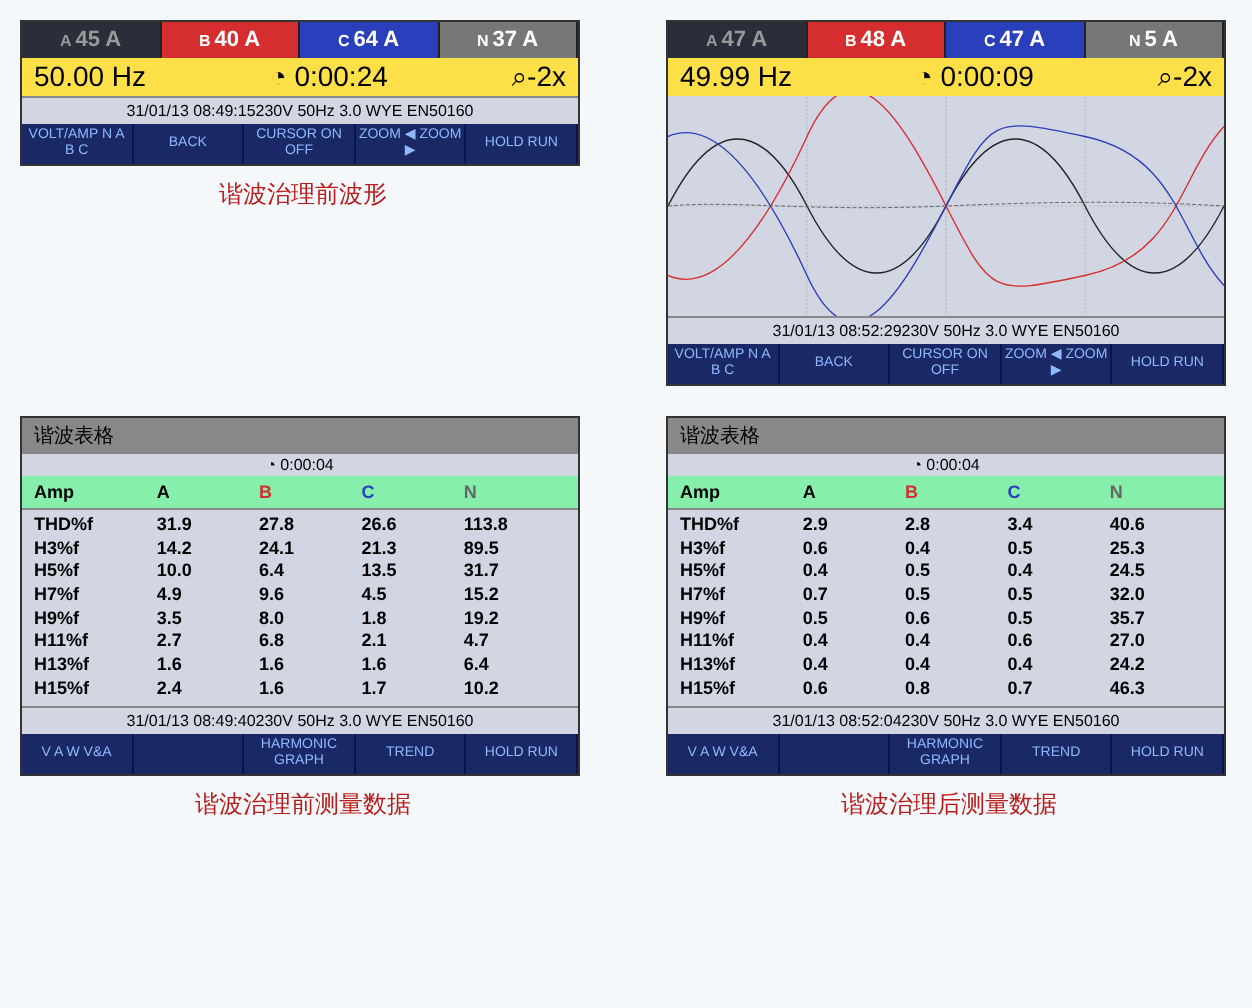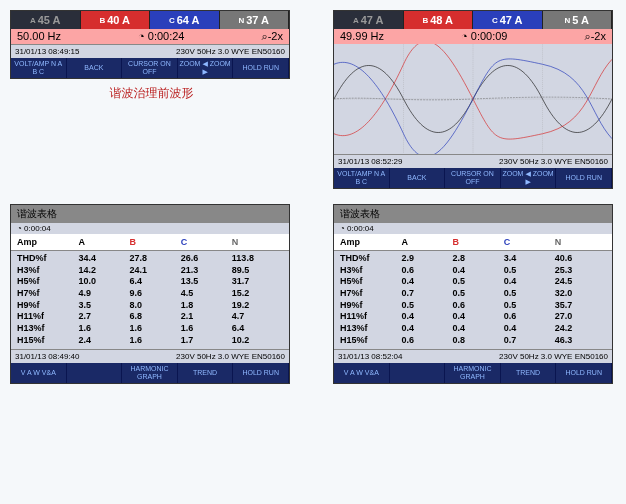--- a/index.html
+++ b/index.html
@@ -6,42 +6,42 @@
   body{background:#f5f8fa;font-family:Arial,sans-serif;font-size:10px;padding:10px;width:626px}
   .grid{display:grid;grid-template-columns:1fr 1fr;gap:15px 40px}
   .panel{background:#c5c9d6;border:1px solid #333;width:280px}
   .hdr{display:flex;height:18px}
   .hdr .cell{flex:1;display:flex;align-items:center;justify-content:center;font:bold 11px sans-serif;border-right:1px solid #222}
   .hdr .cell.dk{background:#2a2e3a;color:#999}
   .hdr .cell.rd{background:#d62e2e;color:#fff}
   .hdr .cell.bl{background:#2a3fbb;color:#fff}
   .hdr .cell.gy{background:#777;color:#fff}
   .hdr .tag{font-size:8px;margin-right:2px}
-  .sub{display:flex;justify-content:space-between;padding:1px 6px;font-size:11px;background:#fca5a5}
+  .sub{display:flex;justify-content:space-between;padding:1px 6px;font-size:14px;background:#fde047}
   .waveform{background:#d2d6e2;height:110px;position:relative;overflow:hidden}
   .waveform svg{width:100%;height:100%}
   .gridline{stroke:#999;stroke-width:0.3;stroke-dasharray:1 1}
   .wave-a{stroke:#222;stroke-width:0.7;fill:none}
   .wave-b{stroke:#d62e2e;stroke-width:0.7;fill:none}
   .wave-c{stroke:#2a3fbb;stroke-width:0.7;fill:none}
   .wave-n{stroke:#666;stroke-width:0.5;fill:none;stroke-dasharray:2 1}
-  .ftr{display:flex;justify-content:space-between;padding:2px 4px;font-size:8px;background:#d2d6e2;border-top:1px solid #888}
+  .ftr{display:flex;justify-content:center;padding:2px 4px;font-size:8px;background:#d2d6e2;border-top:1px solid #888}
   .menu{display:flex;background:#1a2966}
   .menu .mcell{flex:1;background:#1a2966;color:#8fb8ff;font-size:7px;text-align:center;padding:2px 1px;border-right:1px solid #0a1550;line-height:1.1;height:20px;display:flex;flex-direction:column;justify-content:center}
   .caption{text-align:center;font-size:12px;padding:6px 0;color:#b91c1c}
   .tblhdr{background:#888;color:#000;font-size:10px;padding:2px 6px}
-  .thead{display:flex;padding:3px 6px;border-bottom:1px solid #888;background:#ffffff}
+  .thead{display:flex;padding:3px 6px;border-bottom:1px solid #888;background:#86efac}
   .thead span{flex:1;font-weight:bold;font-size:9px}
   .thead .rowlbl{flex:1.2}
   .tlbl-a{color:#000}.tlbl-b{color:#d62e2e}.tlbl-c{color:#2a3fbb}.tlbl-n{color:#666}
   .tbody{background:#d2d6e2;padding:2px 6px}
   .trow{display:flex;font-size:9px;line-height:1.3}
   .trow span{flex:1;text-align:left;font-weight:bold}
   .trow .rowlbl{flex:1.2}
-  .clk{font-size:8px;text-align:left;padding:1px 6px;background:#d2d6e2}
+  .clk{font-size:8px;text-align:center;padding:1px 6px;background:#d2d6e2}
 </style>
 </head>
 <body>
 
 <div class="grid">
 
   <div>
     <div class="panel">
       <div class="hdr">
         <div class="cell dk">
@@ -167,21 +167,21 @@
       <div class="thead">
         <span class="rowlbl">Amp</span>
         <span class="tlbl-a">A</span>
         <span class="tlbl-b">B</span>
         <span class="tlbl-c">C</span>
         <span class="tlbl-n">N</span>
       </div>
       <div class="tbody" id="tb0">
           <div class="trow">
             <span class="rowlbl">THD%f</span>
-            <span>34.4</span>
+            <span>31.9</span>
             <span>27.8</span>
             <span>26.6</span>
             <span>113.8</span>
           </div>
           <div class="trow">
             <span class="rowlbl">H3%f</span>
             <span>14.2</span>
             <span>24.1</span>
             <span>21.3</span>
             <span>89.5</span>
@@ -247,20 +247,21 @@
           </div>
         <div class="mcell">
             <span>TREND</span>
           </div>
         <div class="mcell">
             <span>HOLD
 RUN</span>
           </div>
       </div>
     </div>
+    <div class="caption">谐波治理前测量数据</div>
   </div>
 
   <div>
     <div class="panel">
       <div class="tblhdr">谐波表格</div>
       <div class="clk"><span>◔ </span><span>0:00:04</span></div>
       <div class="thead">
         <span class="rowlbl">Amp</span>
         <span class="tlbl-a">A</span>
         <span class="tlbl-b">B</span>
@@ -343,15 +344,16 @@
           </div>
         <div class="mcell">
             <span>TREND</span>
           </div>
         <div class="mcell">
             <span>HOLD
 RUN</span>
           </div>
       </div>
     </div>
+    <div class="caption">谐波治理后测量数据</div>
   </div>
 
 </div>
 
 </body></html>

